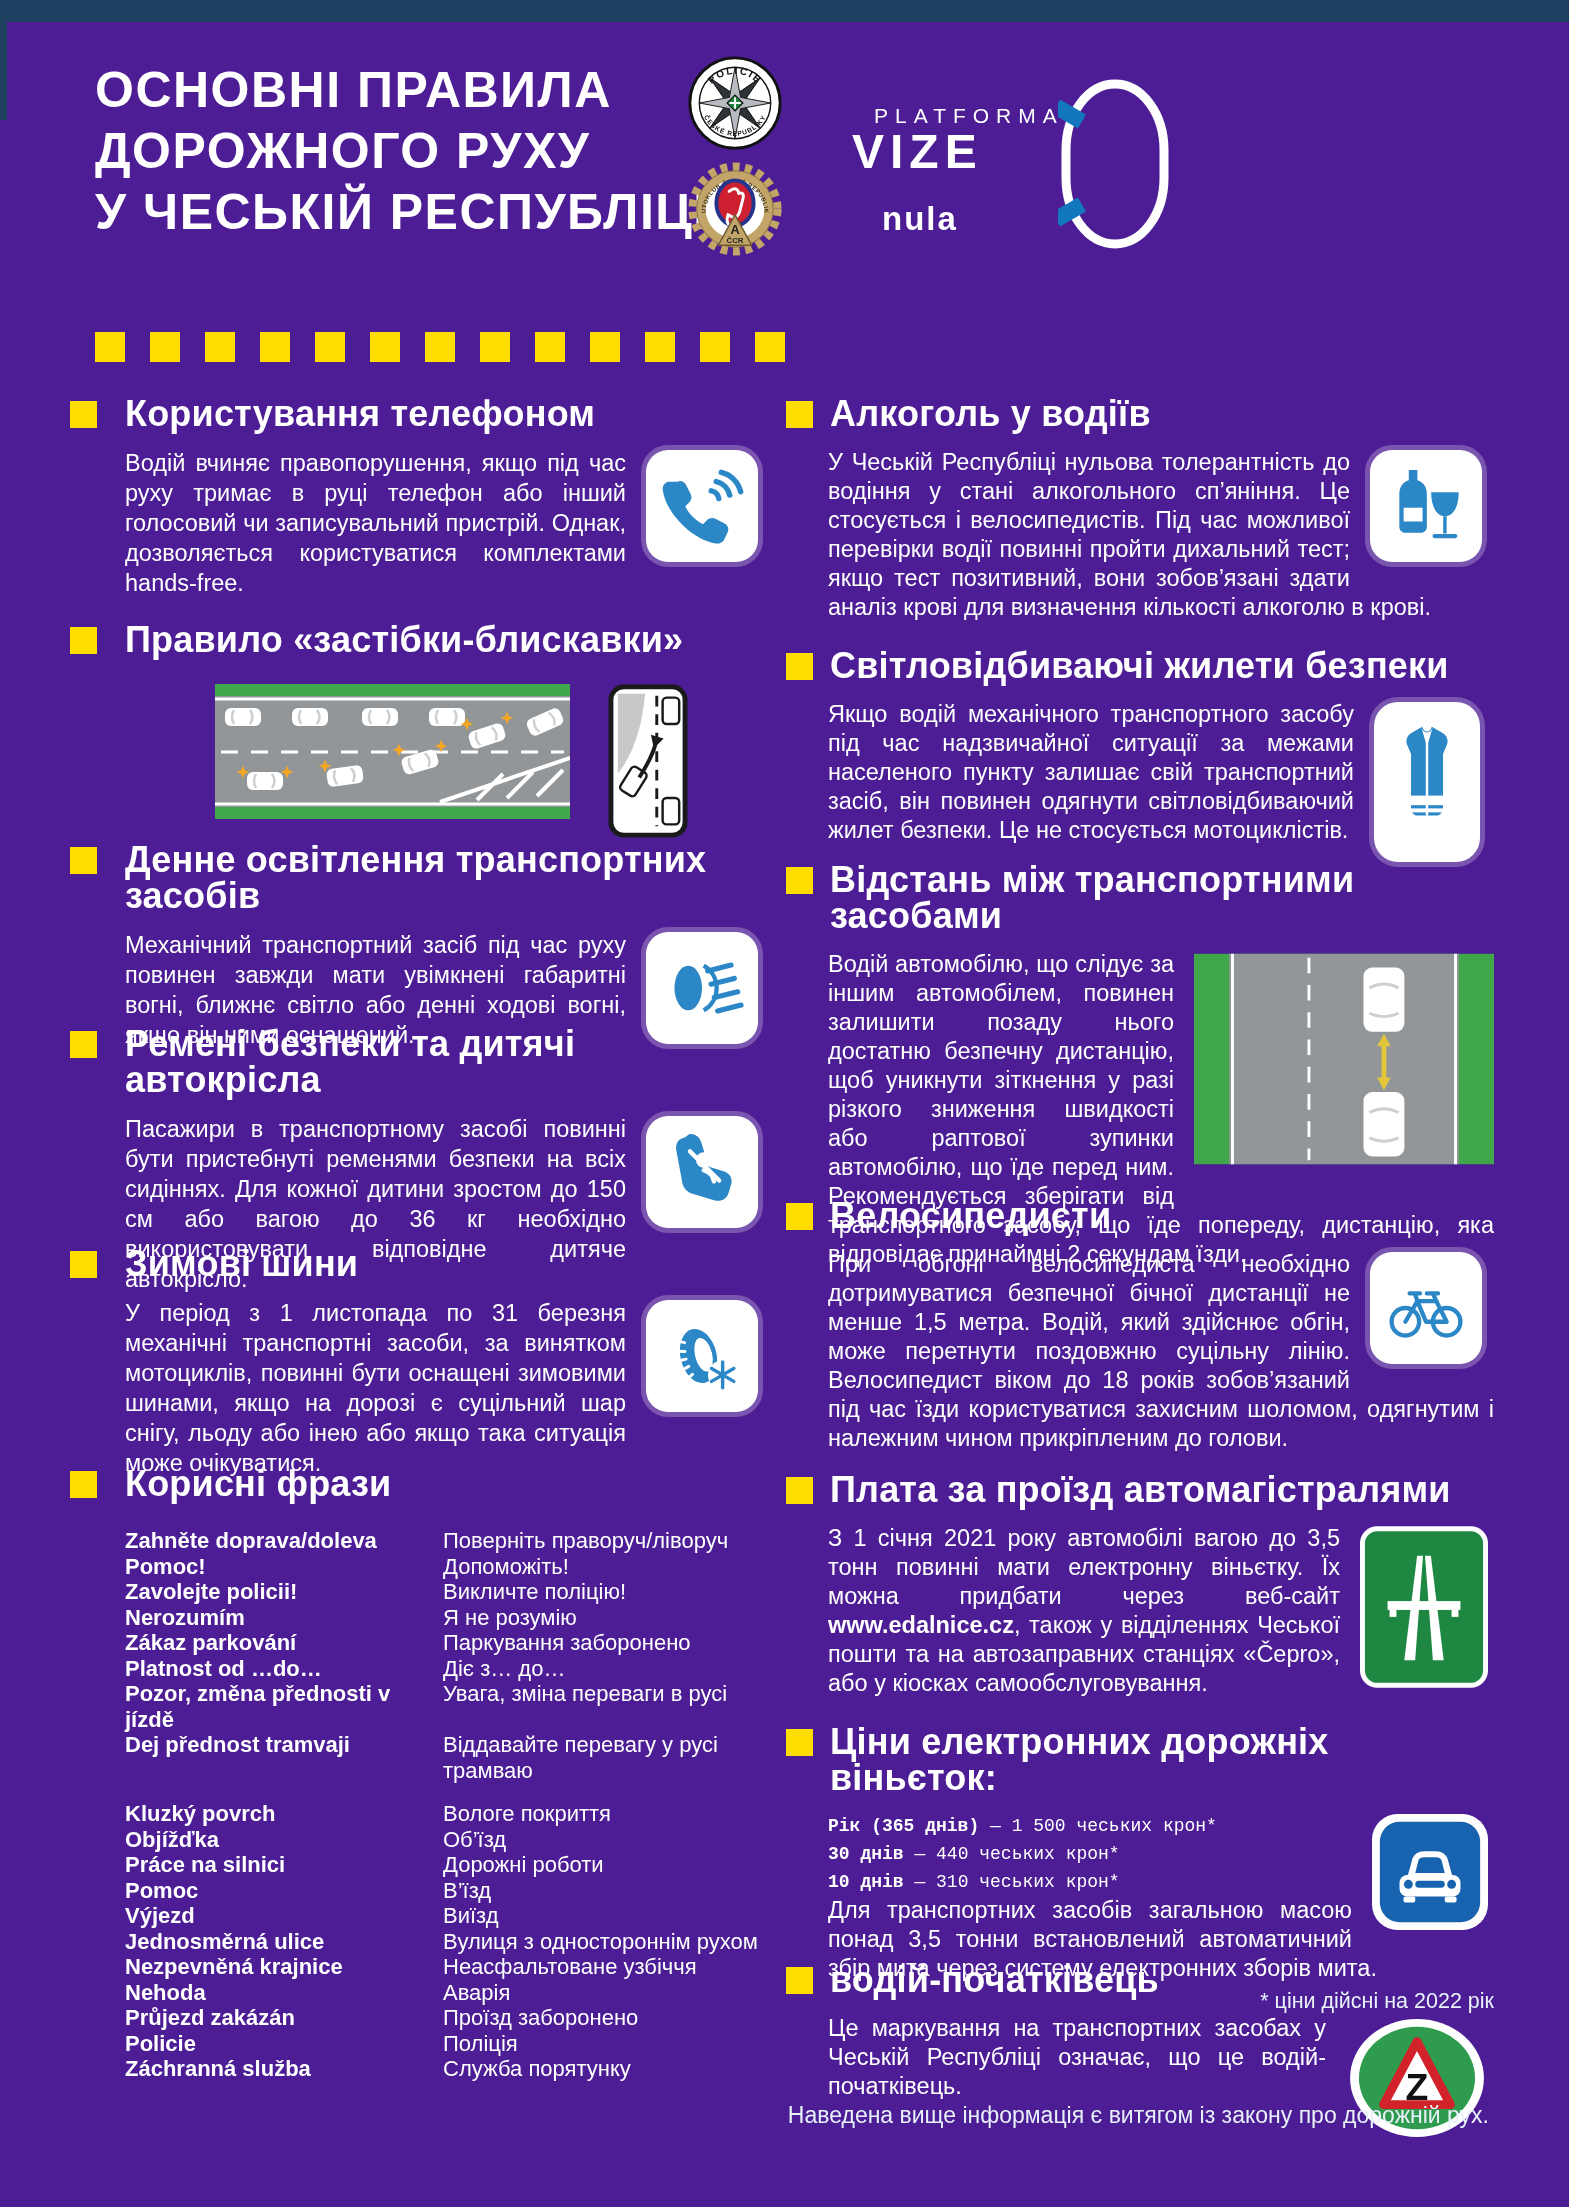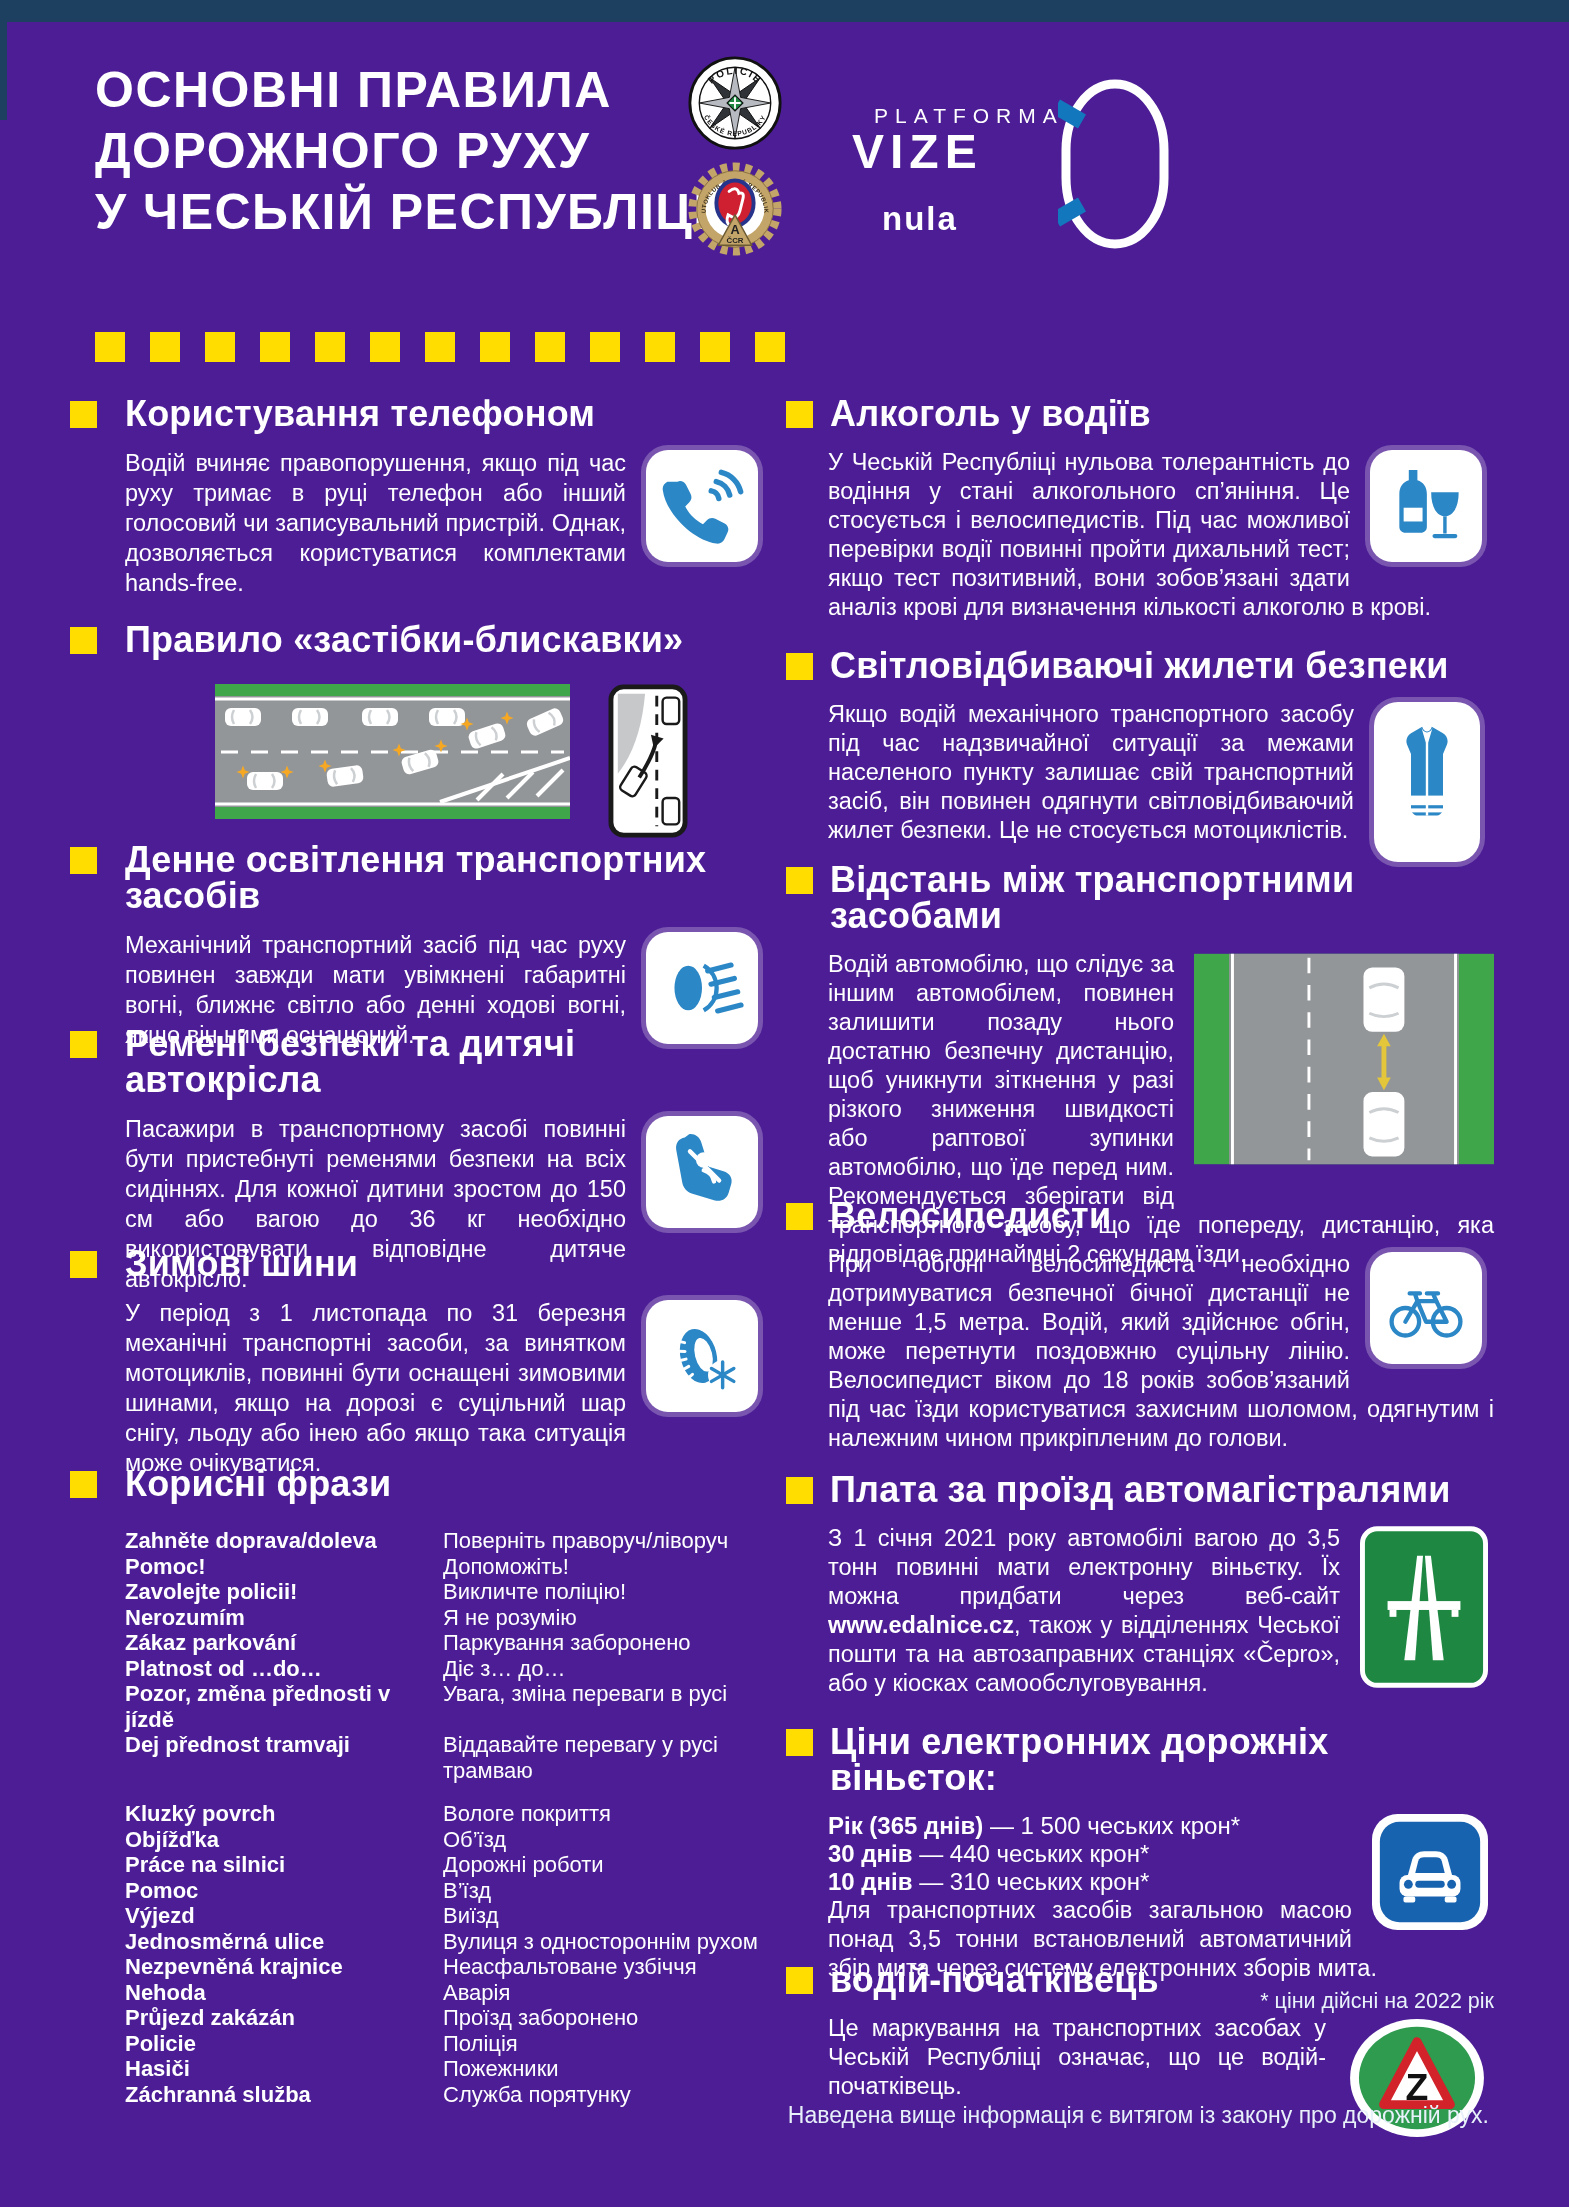--- a/index.html
+++ b/index.html
@@ -53,21 +53,21 @@
   .zip-row { display:flex; align-items:flex-start; margin:26px 0 0 145px; gap:38px; }
 
   
   .phrase-grid { margin:26px 0 0 55px; }
   .phrase-row { display:grid; grid-template-columns:318px 1fr; }
   .phrase-row .cz { font-weight:bold; }
   .phrase-row span { font-size:22px; line-height:25.5px; }
   .gap18 { height:18px; }
 
   
-  .price-row { font-size:24px; line-height:28px; }
+  .price-row { font-size:18px; line-height:28px;font-family:Liberation Mono, monospace; }
   .price-row b { font-weight:bold; }
   .prices-note { margin-top:0; }
   .sec .prices-note p { line-height:28px; }
   .footnote { font-size:21.5px; text-align:right; margin-top:6px; color:#EAF3FB; }
 
   .footer { position:absolute; right:80px; top:2102px; font-size:23px; color:#E8F1FA; }
 
   svg text { font-family:"Liberation Sans", sans-serif; }
 </style>
 </head>
@@ -377,24 +377,20 @@
         </div>
       <div class="phrase-row">
           <span class="cz">Průjezd zakázán</span>
           <span class="ua">Проїзд заборонено</span>
         </div>
       <div class="phrase-row">
           <span class="cz">Policie</span>
           <span class="ua">Поліція</span>
         </div>
       <div class="phrase-row">
-          <span class="cz">Hasiči</span>
-          <span class="ua">Пожежники</span>
-        </div>
-      <div class="phrase-row">
           <span class="cz">Záchranná služba</span>
           <span class="ua">Служба порятунку</span>
         </div>
     </div>
   </section>
 
   <section class="sec r" style="top:396px">
     <div class="sec-head">
       <span class="bullet"></span>
       <h2>Алкоголь у водіїв</h2>

